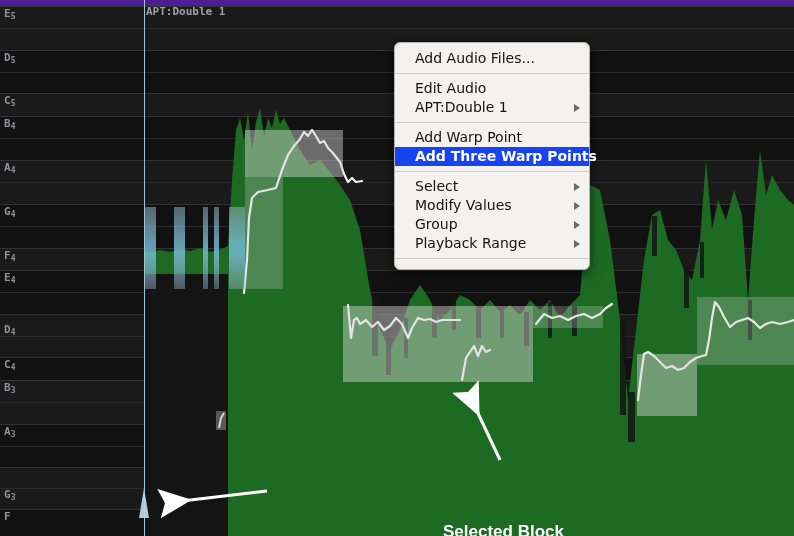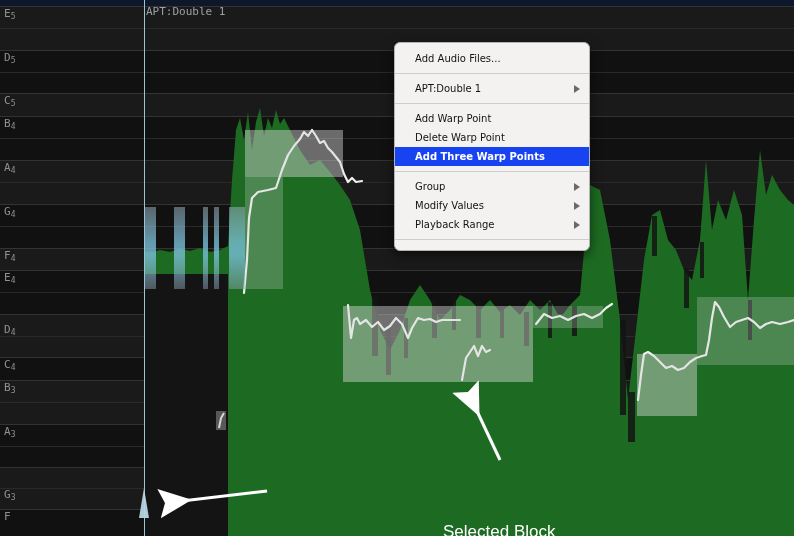--- a/index.html
+++ b/index.html
@@ -5,21 +5,22 @@
   * { box-sizing: border-box; margin:0; padding:0; }
   html,body { background:#0d0d0d; }
   body {
     width:794px; height:536px; position:relative; overflow:hidden;
     font-family:"Liberation Sans", sans-serif;
   }
 
   
   #editor {
     position:absolute; inset:0;
-    background:#0f172a;
+    background:#4c1d95;
+    font-weight:bold;
   }
   .lane {
     position:absolute; left:0; right:0;
     background:#1a1a1a;
   }
   .lane.dark { background:#111111; }
   .gridline {
     position:absolute; left:0; right:0; height:1px;
     background:#333333;
   }
@@ -91,21 +92,21 @@
     border:1px solid #b6b4b2;
     border-radius:6px;
     box-shadow:0 4px 12px rgba(0,0,0,.55);
     padding:6px 0 5px 0;
     font-family:"DejaVu Sans", sans-serif;
   }
   .menu-item {
     position:relative;
     height:19px; line-height:19px;
     padding:0 22px 0 20px;
-    font-size:10px; color:#131313;
+    font-size:14px; color:#131313;
     white-space:nowrap; cursor:default;
   }
   .menu-item.highlighted {
     background:#1843f0;
     color:#ffffff;
     font-weight:bold;
   }
   .menu-sep {
     height:1px; margin:5px 0 5px 0;
     background:#cfcdcb;
@@ -236,23 +237,24 @@
     <line x1="267" y1="491" x2="165" y2="503" stroke="#ffffff" stroke-width="3" marker-end="url(#ah)"></line>
     <line x1="500" y1="460" x2="468" y2="392" stroke="#ffffff" stroke-width="3" marker-end="url(#ah)"></line>
   </svg>
 
   <div class="anno-text" style="left:443px; top:478px;margin-top:44px;">Selected Block</div>
 </div>
 
 <div id="context-menu">
     <div class="menu-item"><span>Add Audio Files...</span></div>
     <div class="menu-sep"></div>
+    <div class="menu-item"><span>Edit Audio</span></div>
     <div class="menu-item"><span>APT:Double 1</span><span class="submenu-arrow"></span></div>
     <div class="menu-sep"></div>
     <div class="menu-item"><span>Add Warp Point</span></div>
-    <div class="menu-item"><span>Delete Warp Point</span></div>
     <div class="menu-item highlighted"><span>Add Three Warp Points</span></div>
     <div class="menu-sep"></div>
+    <div class="menu-item"><span>Select</span><span class="submenu-arrow"></span></div>
+    <div class="menu-item"><span>Modify Values</span><span class="submenu-arrow"></span></div>
     <div class="menu-item"><span>Group</span><span class="submenu-arrow"></span></div>
-    <div class="menu-item"><span>Modify Values</span><span class="submenu-arrow"></span></div>
     <div class="menu-item"><span>Playback Range</span><span class="submenu-arrow"></span></div>
     <div class="menu-sep"></div>
   </div>
 
 </body></html>

